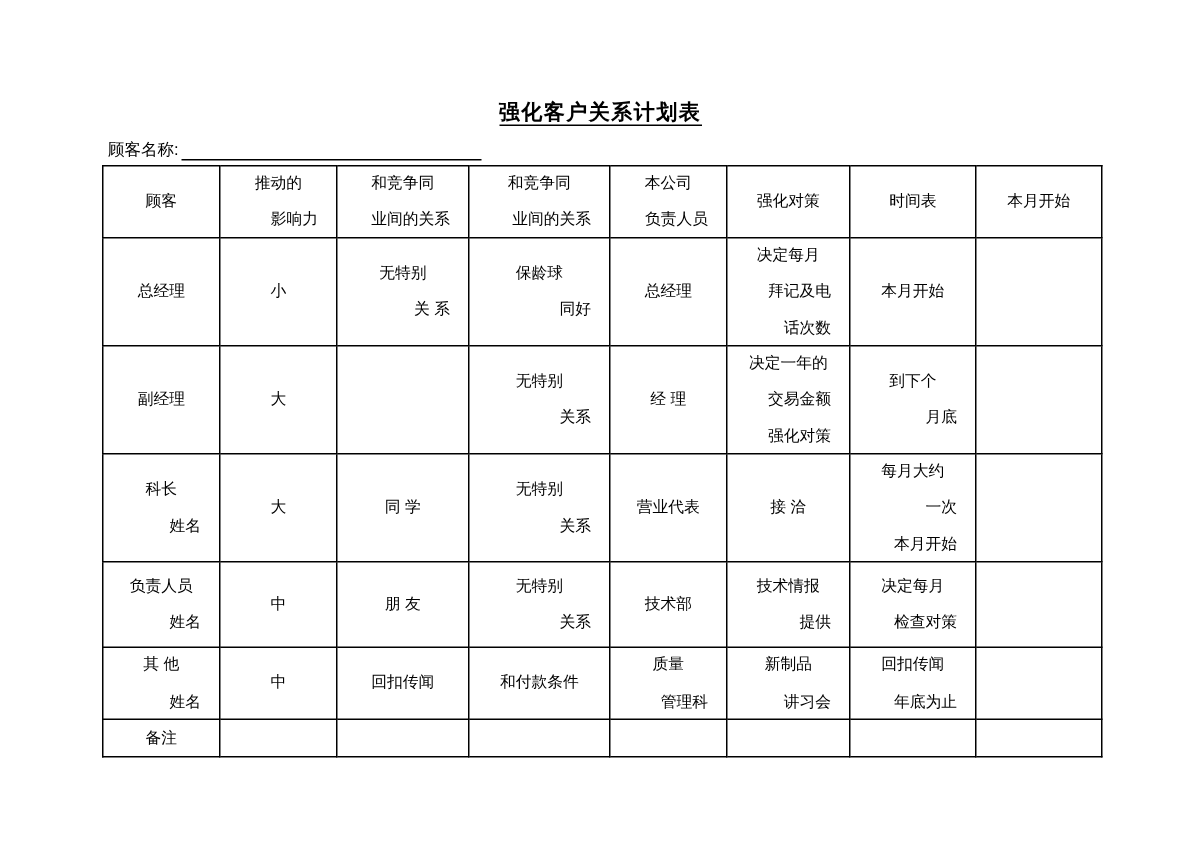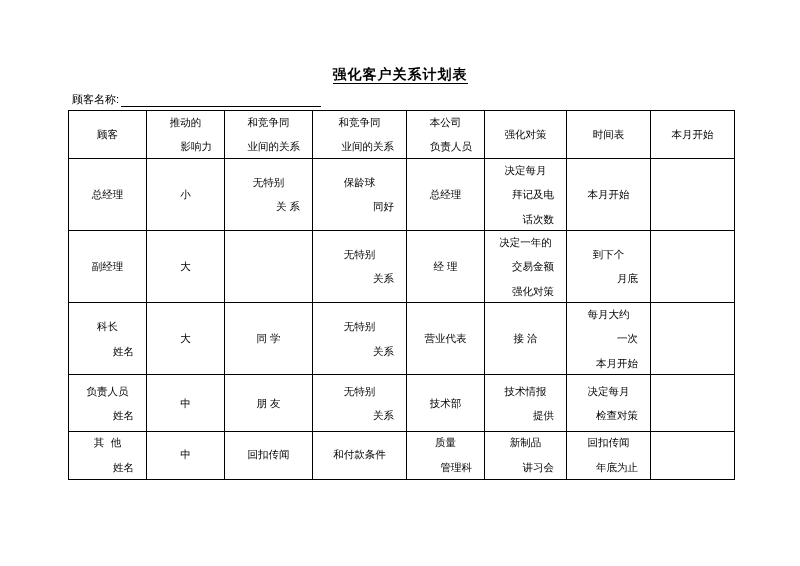--- a/index.html
+++ b/index.html
@@ -77,21 +77,21 @@
   .col1 { width: 78px; }
   .col2 { width: 88px; }
   .col3 { width: 94px; }
   .col4 { width: 78px; }
   .col5 { width: 82px; }
   .col6 { width: 84px; }
   .col7 { width: 84px; }
 
   .r-tall td { height: 62px; }
   .r-mid td { height: 52px; }
-  .r-short td { height: 34px; font-family: Liberation Mono, monospace; }
+  .r-short td { height: 34px; }
   .r-note td { height: 20px; }
   .cellline { display: block; }
   .cellline + .cellline { margin-top: 6px; text-align: right; }
 </style>
 </head>
 <body>
 
 <div class="page">
 
   <div class="doc-title">
@@ -278,16 +278,28 @@
           <td>
             <span class="cellline">新制品</span>
             <span class="cellline">讲习会</span>
           </td>
           <td>
             <span class="cellline">回扣传闻</span>
             <span class="cellline">年底为止</span>
           </td>
           <td></td>
         </tr>
+        <tr class="r-note">
+          <td>
+            <span class="cellline">备注</span>
+          </td>
+          <td></td>
+          <td></td>
+          <td></td>
+          <td></td>
+          <td></td>
+          <td></td>
+          <td></td>
+        </tr>
       </tbody>
   </table>
 
 </div>
 
 </body></html>

